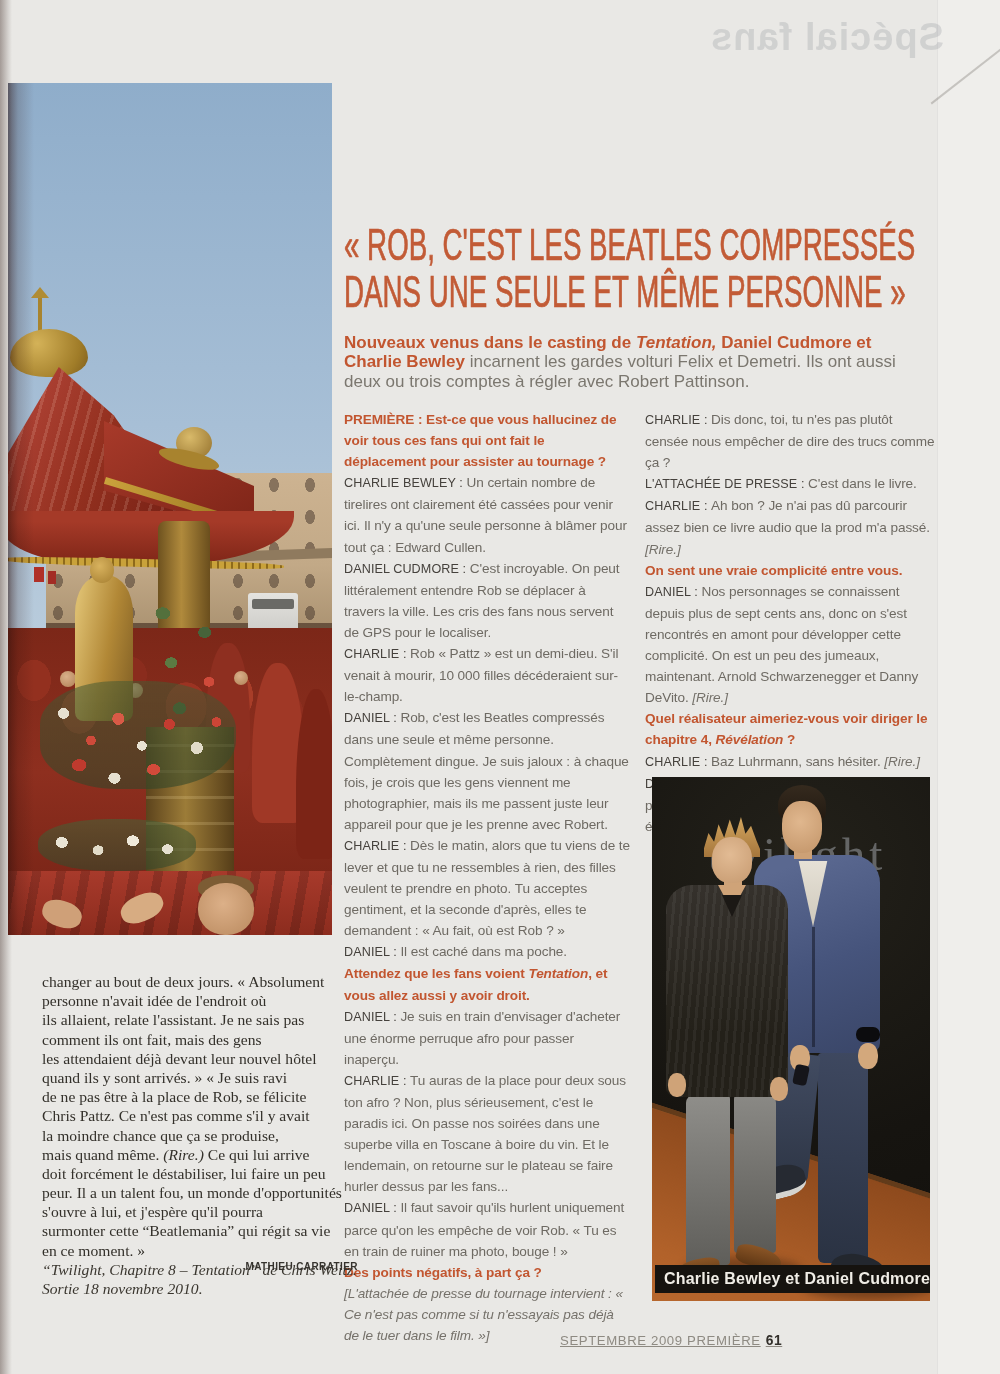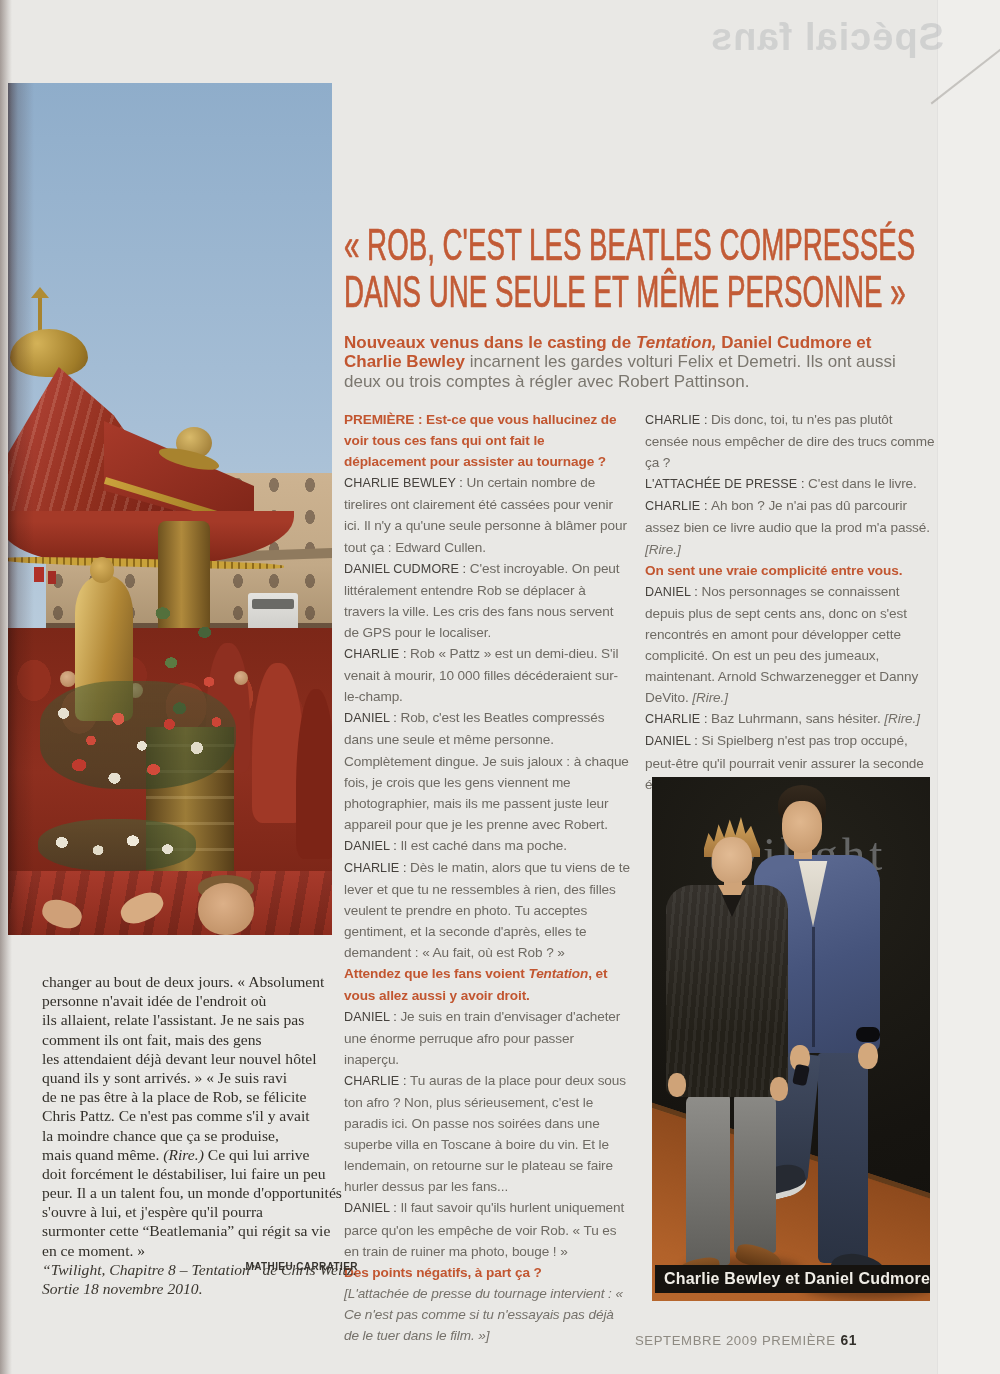--- a/index.html
+++ b/index.html
@@ -32,22 +32,22 @@
   
   .article{left:42px;top:972px;width:316px;font-family:"Liberation Serif",serif;
            font-size:15.6px;line-height:19.2px;color:#33302a;}
   .aline{white-space:nowrap;height:19.2px;}
   .article .run-t,.article .run-i{color:#33302a;text-align:right;}
   .article .run-i{font-style:italic;margin-top:20px;}
   .run-by{float:right;font-family:"Liberation Sans",sans-serif;font-weight:700;font-size:10px;
           color:#36332e;letter-spacing:.4px;position:relative;top:16px;}
   .run-cr{font-style:italic;color:#3a362f;}
   
-  .footer{left:560px;top:1333px;width:372px;text-align:center;font-size:13.2px;
-          color:#8e8a82;letter-spacing:.6px;}
+  .footer{left:560px;top:1333px;width:372px;text-align:left;font-size:13.2px;
+          color:#8e8a82;letter-spacing:.6px;text-decoration:underline;}
   .footer .pn{font-weight:700;color:#33302b;font-size:13.8px;margin-left:5px;}
   
   .photo-left{left:8px;top:83px;width:324px;height:852px;overflow:hidden;}
   .photo-left div{position:absolute;}
   .pl-sky{inset:0;background:linear-gradient(180deg,#8fadca,#a7bfd6 40%,#bccedd 70%,#cbd8e3 100%);}
   .pl-finial{left:30px;top:212px;width:4px;height:42px;background:#a8842e;}
   .pl-finialtop{left:23px;top:204px;width:18px;height:11px;background:#b08c34;clip-path:polygon(50% 0,100% 100%,0 100%);}
   .pl-crown{left:2px;top:246px;width:78px;height:48px;border-radius:50% 50% 46% 46%/60% 60% 40% 40%;
             background:radial-gradient(circle at 35% 30%,#d4b258,#a07c28 70%,#7c5c1c);}
   .pl-cone{left:-8px;top:284px;width:196px;height:172px;clip-path:polygon(30% 0,58% 28%,100% 96%,100% 100%,0 100%,0 58%);
@@ -250,35 +250,36 @@
     <span class="tline">DANS UNE SEULE ET MÊME PERSONNE »</span>
   </div>
   <div class="abs intro"><span class="run-q">Nouveaux venus dans le casting de </span><span class="run-qi">Tentation,</span><span class="run-q"> Daniel Cudmore et Charlie Bewley </span><span class="run-t">incarnent les gardes volturi Felix et Demetri. Ils ont aussi deux ou trois comptes à régler avec Robert Pattinson.</span></div>
 
   <div class="abs col col-left">
       <p><span class="run-q">PREMIÈRE : Est-ce que vous hallucinez de voir tous ces fans qui ont fait le déplacement pour assister au tournage ?</span></p>
       <p><span class="run-sp">CHARLIE BEWLEY : </span><span class="run-t">Un certain nombre de tirelires ont clairement été cassées pour venir ici. Il n'y a qu'une seule personne à blâmer pour tout ça : Edward Cullen.</span></p>
       <p><span class="run-sp">DANIEL CUDMORE : </span><span class="run-t">C'est incroyable. On peut littéralement entendre Rob se déplacer à travers la ville. Les cris des fans nous servent de GPS pour le localiser.</span></p>
       <p><span class="run-sp">CHARLIE : </span><span class="run-t">Rob « Pattz » est un demi-dieu. S'il venait à mourir, 10 000 filles décéderaient sur-le-champ.</span></p>
       <p><span class="run-sp">DANIEL : </span><span class="run-t">Rob, c'est les Beatles compressés dans une seule et même personne. Complètement dingue. Je suis jaloux : à chaque fois, je crois que les gens viennent me photographier, mais ils me passent juste leur appareil pour que je les prenne avec Robert.</span></p>
+      <p><span class="run-sp">CHARLIE : </span><span class="run-t">Dès le matin, alors que tu viens de te lever et que tu ne ressembles à rien, des filles veulent te prendre en photo. Tu acceptes gentiment, et la seconde d'après, elles te demandent : « Au fait, où est Rob ? »</span></p>
       <p><span class="run-sp">DANIEL : </span><span class="run-t">Il est caché dans ma poche.</span></p>
-      <p><span class="run-sp">CHARLIE : </span><span class="run-t">Dès le matin, alors que tu viens de te lever et que tu ne ressembles à rien, des filles veulent te prendre en photo. Tu acceptes gentiment, et la seconde d'après, elles te demandent : « Au fait, où est Rob ? »</span></p>
       <p><span class="run-q">Attendez que les fans voient </span><span class="run-qi">Tentation</span><span class="run-q">, et vous allez aussi y avoir droit.</span></p>
       <p><span class="run-sp">DANIEL : </span><span class="run-t">Je suis en train d'envisager d'acheter une énorme perruque afro pour passer inaperçu.</span></p>
       <p><span class="run-sp">CHARLIE : </span><span class="run-t">Tu auras de la place pour deux sous ton afro ? Non, plus sérieusement, c'est le paradis ici. On passe nos soirées dans une superbe villa en Toscane à boire du vin. Et le lendemain, on retourne sur le plateau se faire hurler dessus par les fans...</span></p>
       <p><span class="run-sp">DANIEL : </span><span class="run-t">Il faut savoir qu'ils hurlent uniquement parce qu'on les empêche de voir Rob. « Tu es en train de ruiner ma photo, bouge ! »</span></p>
       <p><span class="run-q">Des points négatifs, à part ça ?</span></p>
       <p><span class="run-i">[L'attachée de presse du tournage intervient : « Ce n'est pas comme si tu n'essayais pas déjà de le tuer dans le film. »]</span></p>
     </div>
   <div class="abs col col-right">
       <p><span class="run-sp">CHARLIE : </span><span class="run-t">Dis donc, toi, tu n'es pas plutôt censée nous empêcher de dire des trucs comme ça ?</span></p>
       <p><span class="run-sp">L'ATTACHÉE DE PRESSE : </span><span class="run-t">C'est dans le livre.</span></p>
       <p><span class="run-sp">CHARLIE : </span><span class="run-t">Ah bon ? Je n'ai pas dû parcourir assez bien ce livre audio que la prod m'a passé. </span><span class="run-i">[Rire.]</span></p>
       <p><span class="run-q">On sent une vraie complicité entre vous.</span></p>
       <p><span class="run-sp">DANIEL : </span><span class="run-t">Nos personnages se connaissent depuis plus de sept cents ans, donc on s'est rencontrés en amont pour développer cette complicité. On est un peu des jumeaux, maintenant. Arnold Schwarzenegger et Danny DeVito. </span><span class="run-i">[Rire.]</span></p>
+      <p><span class="run-q">Quel réalisateur aimeriez-vous voir diriger le chapitre 4, </span><span class="run-qi">Révélation</span><span class="run-q"> ?</span></p>
       <p><span class="run-sp">CHARLIE : </span><span class="run-t">Baz Luhrmann, sans hésiter. </span><span class="run-i">[Rire.]</span></p>
       <p><span class="run-sp">DANIEL : </span><span class="run-t">Si Spielberg n'est pas trop occupé, peut-être qu'il pourrait venir assurer la seconde équipe ? </span><span class="run-sig">INTERVIEW M.C.</span></p>
     </div>
 
   <div class="abs photo-right">
     <div class="pr-backdrop"></div>
     <div class="pr-twilight">twilight</div>
     <div class="pr-carpet"></div>
     <div class="pr-shadow" style="left:30px;top:480px;width:120px;height:26px;"></div>
     <div class="pr-shadow" style="left:150px;top:496px;width:130px;height:26px;"></div>

